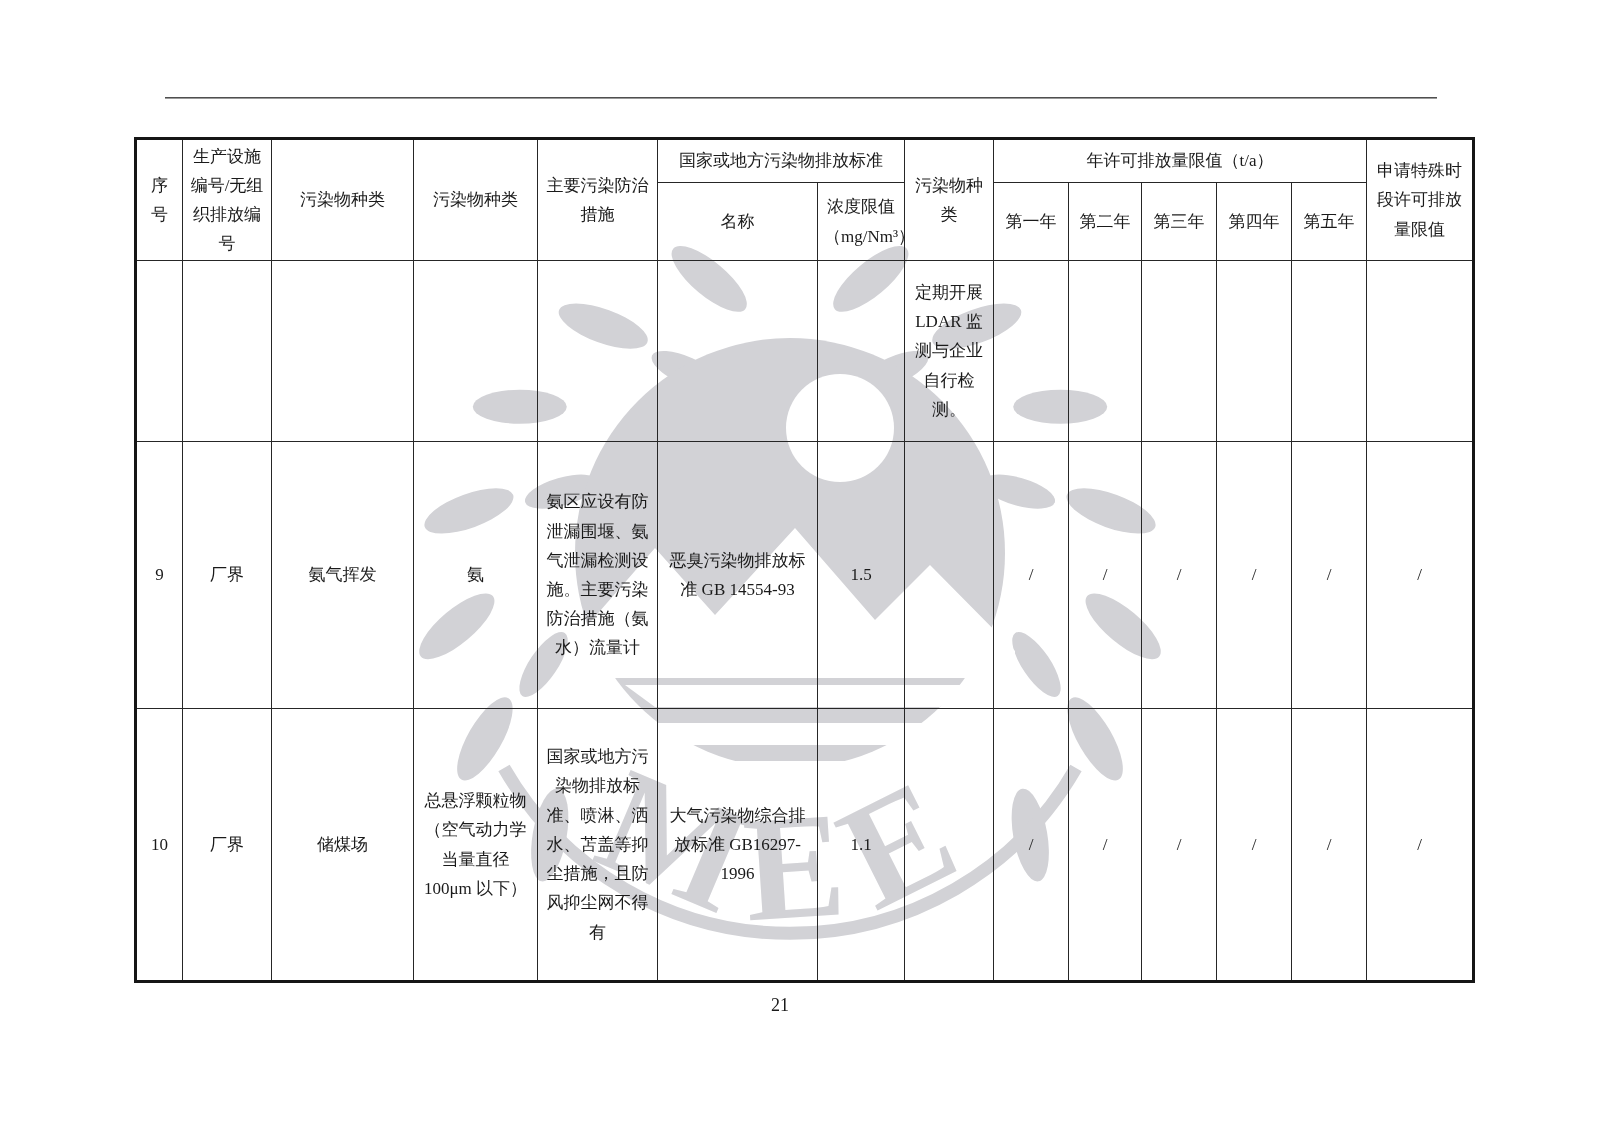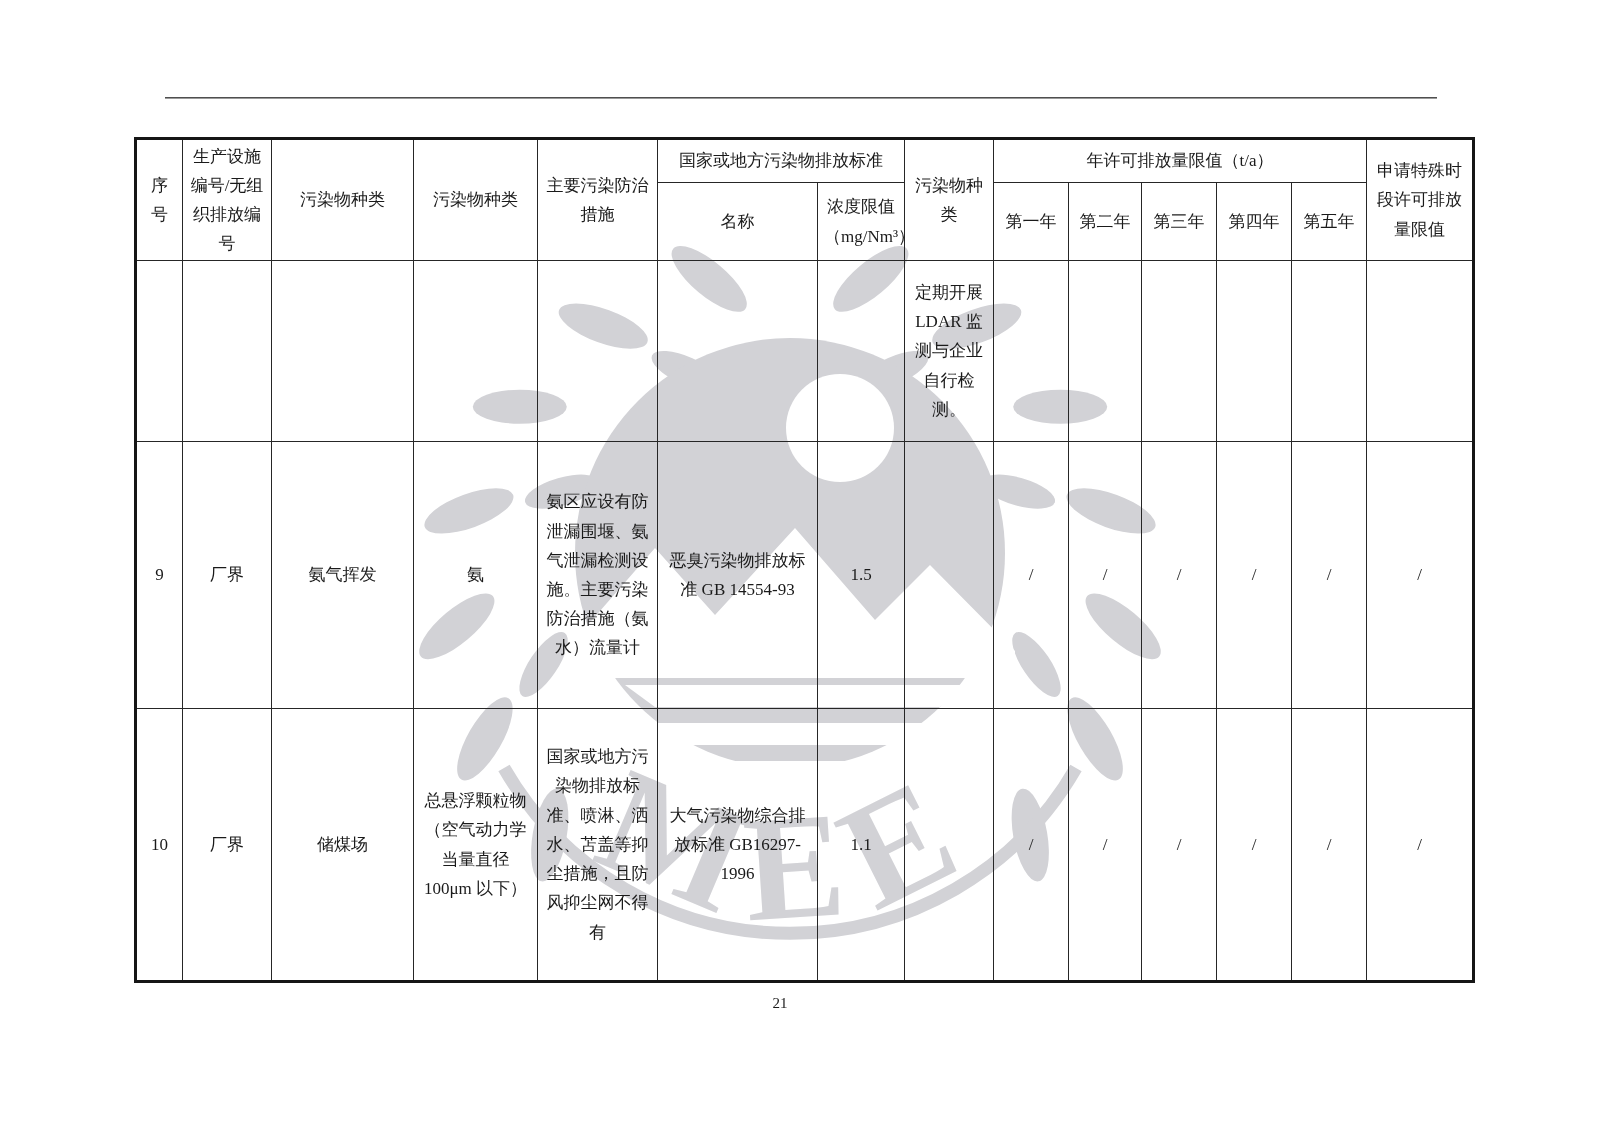--- a/index.html
+++ b/index.html
@@ -58,21 +58,21 @@
   .limit-h { padding: 0 5px; }
   .measures-c { padding: 0 19px; }
   .pollutant-c { padding: 0 15px; }
   .other-c { padding: 0 13px; }
   .name-c { padding: 0 14px; }
   .page-number {
     position: absolute;
     left: 0; top: 995px;
     width: 1560px;
     text-align: center;
-    font-size: 15px;
+    font-size: 18px;
     z-index: 1;
   }
 </style>
 </head>
 <body>
 
 <div class="page">
 
   <div class="top-rule"></div>
 

